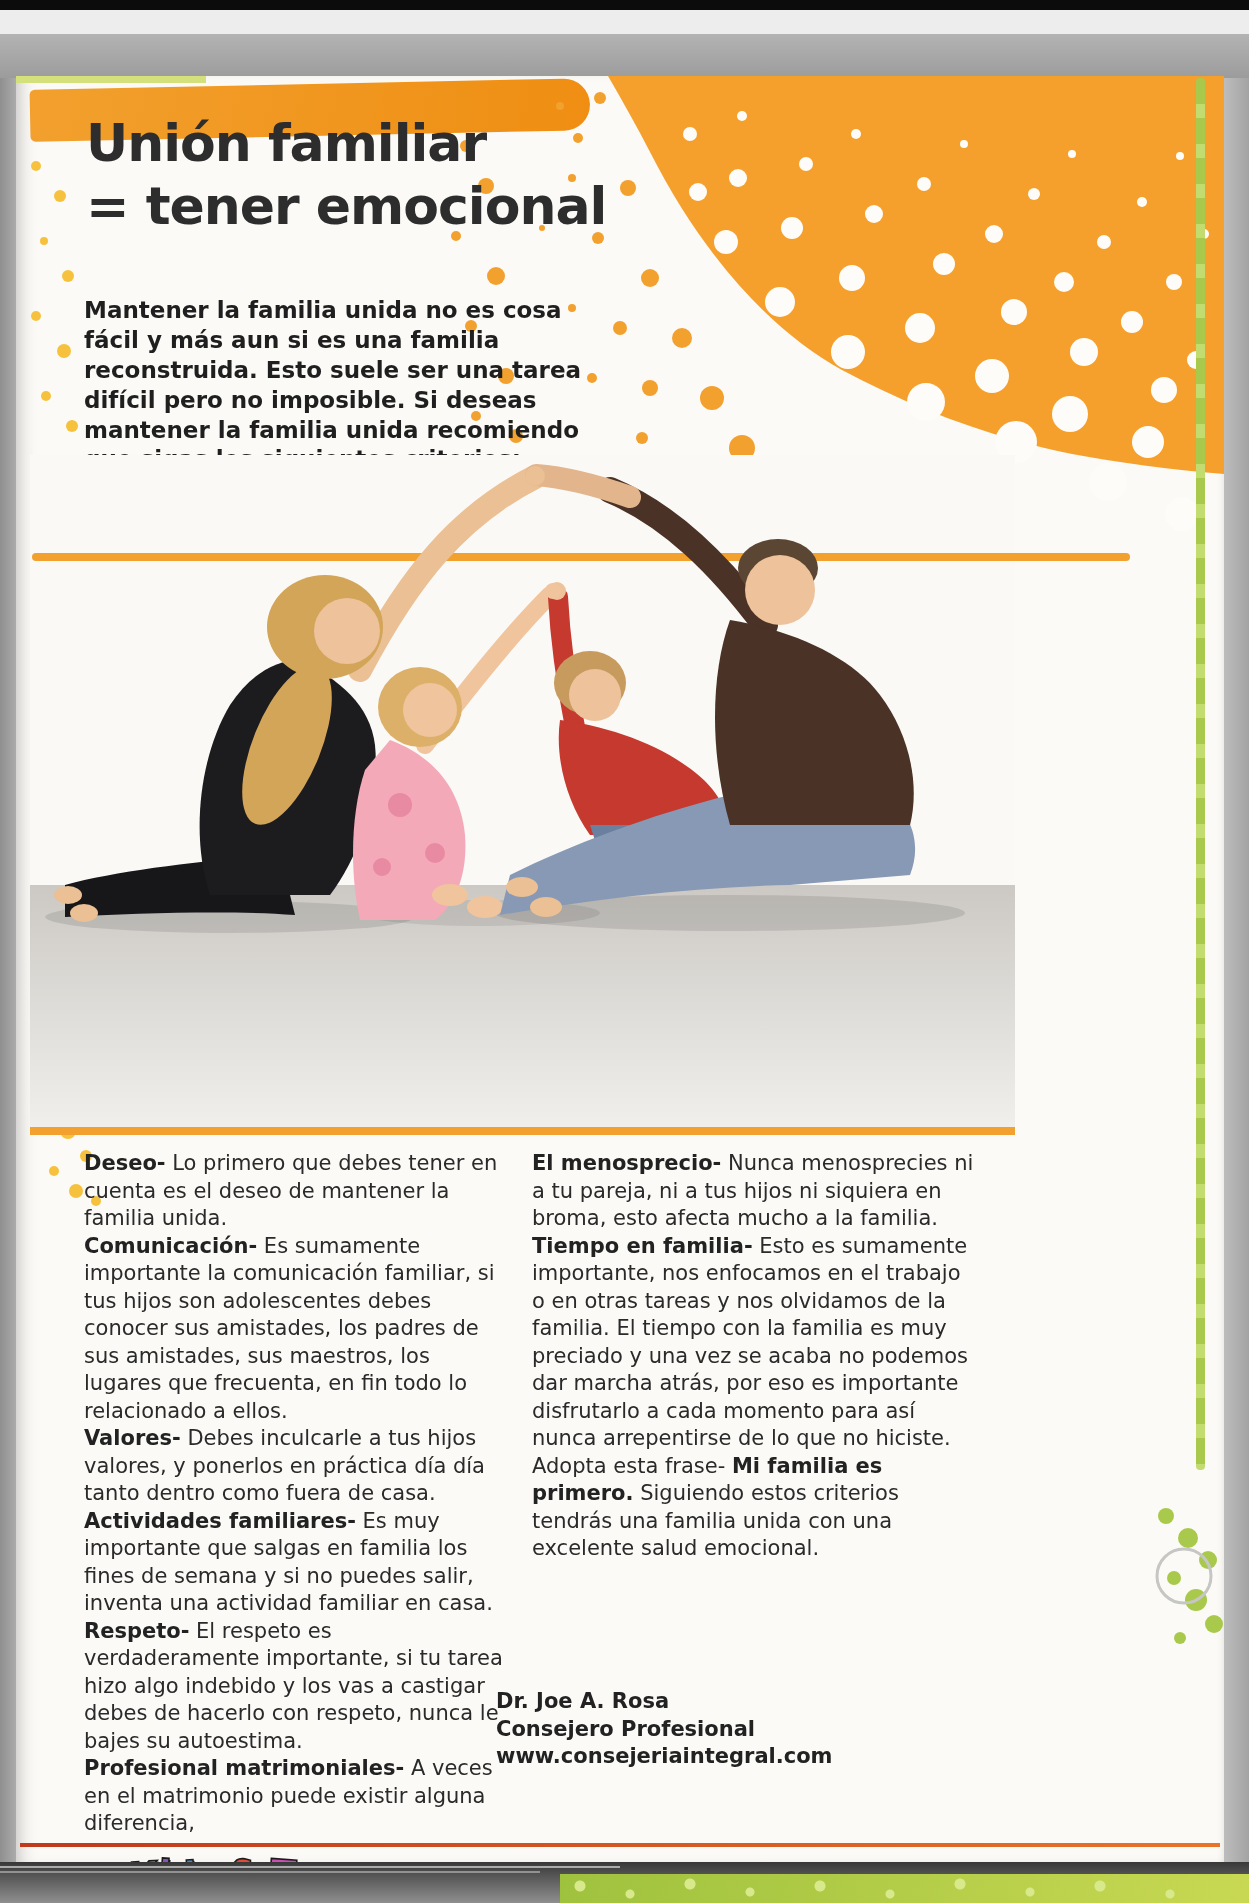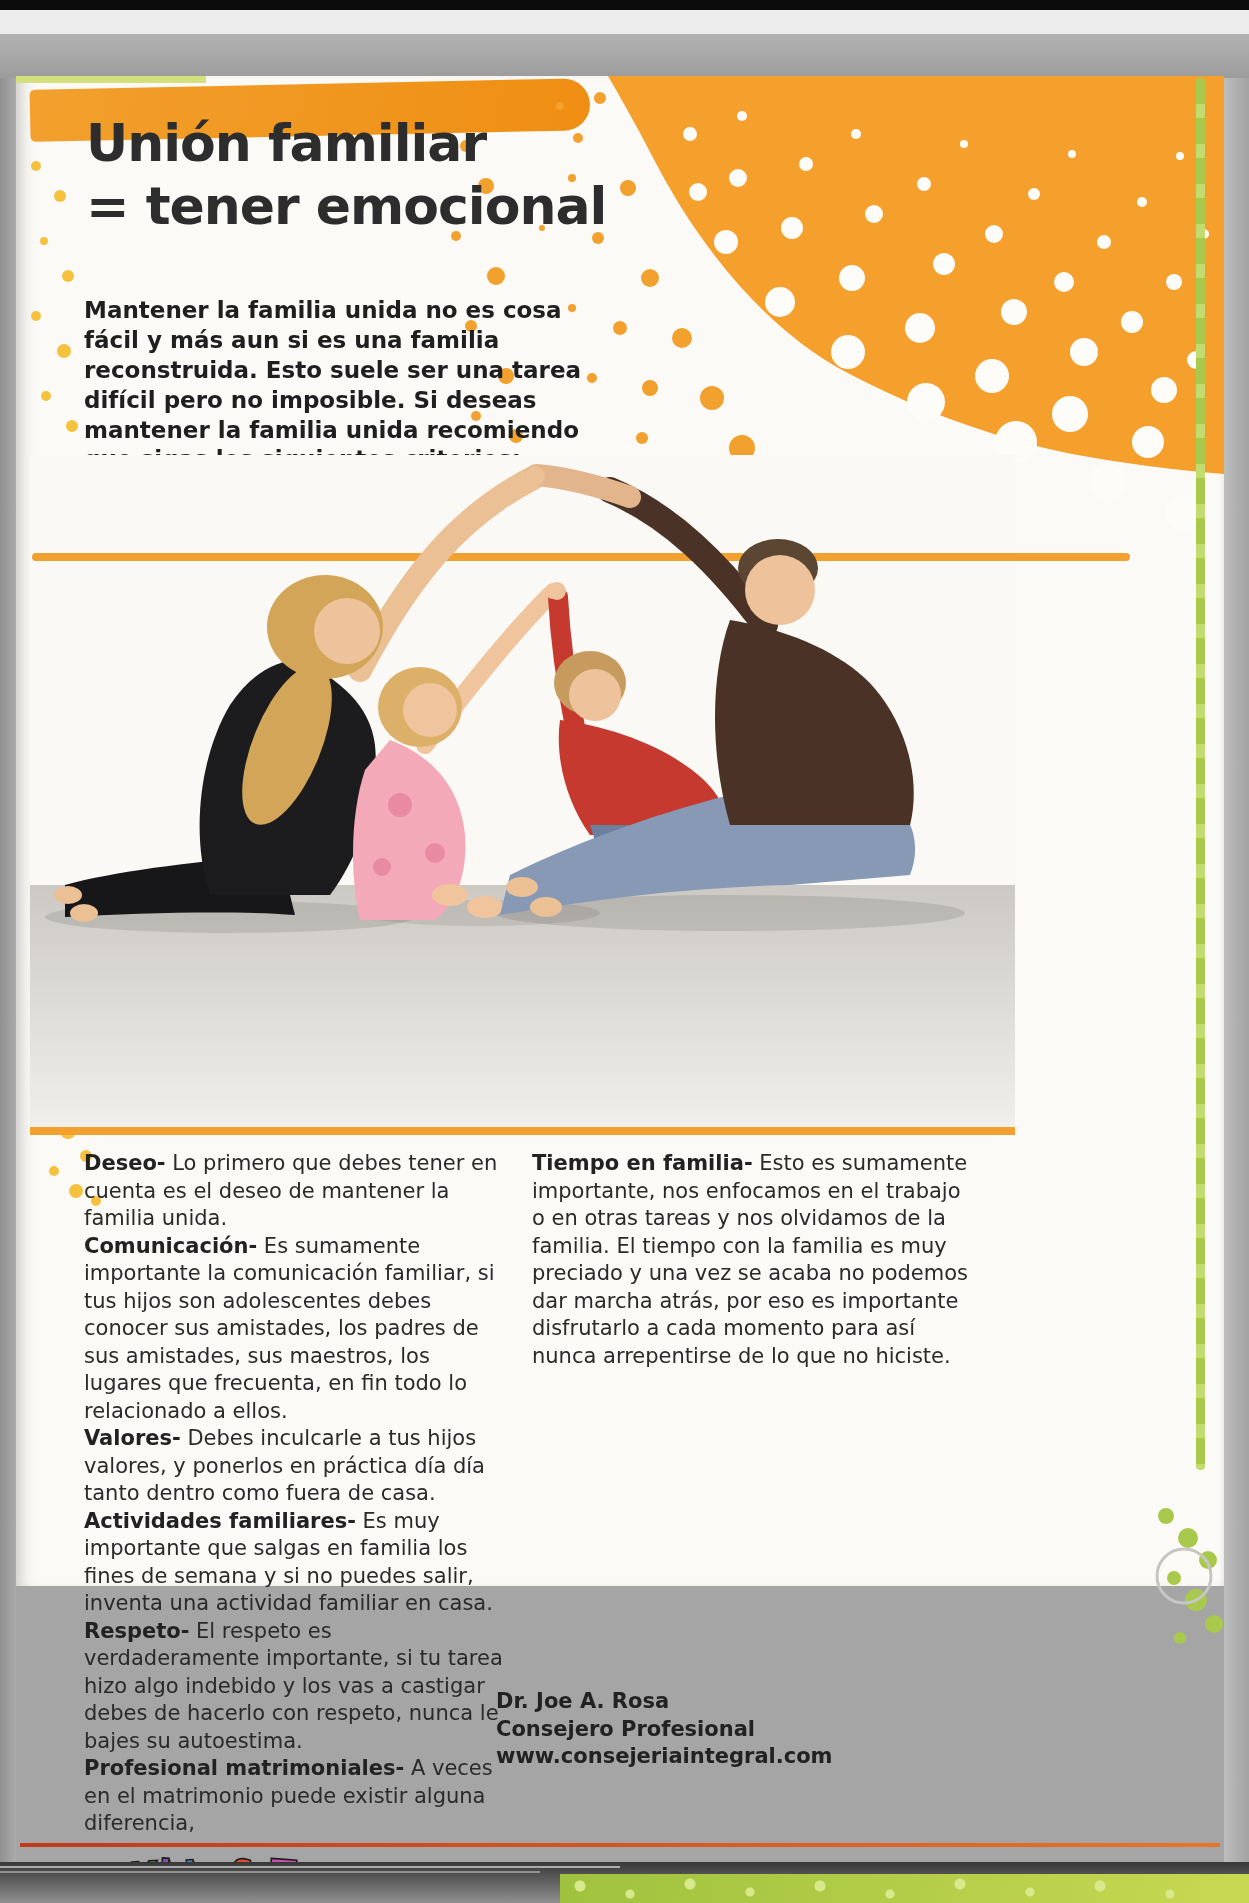--- a/index.html
+++ b/index.html
@@ -9,21 +9,21 @@
     font-family:"DejaVu Sans","Liberation Sans",sans-serif;
     -webkit-font-smoothing:antialiased;
   }
   .scan-top-black{position:absolute;left:0;top:0;width:1249px;height:10px;background:#0c0c0c;}
   .scan-top-white{position:absolute;left:0;top:10px;width:1249px;height:24px;background:#ededed;}
   .scan-top-gray{position:absolute;left:0;top:34px;width:1249px;height:44px;background:linear-gradient(#b3b3b3,#9c9c9c);}
   .scan-left{position:absolute;left:0;top:78px;width:16px;height:1784px;background:linear-gradient(to right,#8f8f8f,#ababab);}
   .scan-right{position:absolute;left:1224px;top:78px;width:25px;height:1784px;background:linear-gradient(to right,#bdbdbd,#a3a3a3);}
 
   .page{
-    position:absolute;left:16px;top:76px;width:1208px;height:1510px;
+    position:absolute;left:16px;top:76px;width:1208px;height:1786px;
     background:#fbfaf7;
     box-shadow:inset 14px 0 18px -12px rgba(0,0,0,.25), inset -6px 0 10px -8px rgba(0,0,0,.18);
   }
   .green-sliver{position:absolute;left:0;top:0;width:190px;height:7px;background:#d3e07c;}
   .green-strip{position:absolute;left:1180px;top:2px;width:9px;height:1392px;border-radius:4px;
     background:repeating-linear-gradient(#a9c94d 0 26px,#c3dc70 26px 40px);}
   .swoosh{
     position:absolute;left:14px;top:8px;width:560px;height:52px;border-radius:6px 30px 30px 6px;
     background:linear-gradient(100deg,var(--accent,#f2a02e),#ef8e12);
     transform:rotate(-1.2deg);
@@ -299,21 +299,23 @@
     <div class="columns">
       <div class="col-left" id="col-left">
           <p class="para"><b>Deseo-</b><span> Lo primero que debes tener en cuenta es el deseo de mantener la familia unida.</span></p>
           <p class="para"><b>Comunicación-</b><span> Es sumamente importante la comunicación familiar, si tus hijos son adolescentes debes conocer sus amistades, los padres de sus amistades, sus maestros, los lugares que frecuenta, en fin todo lo relacionado a ellos.</span></p>
           <p class="para"><b>Valores-</b><span> Debes inculcarle a tus hijos valores, y ponerlos en práctica día día tanto dentro como fuera de casa.</span></p>
           <p class="para"><b>Actividades familiares-</b><span> Es muy importante que salgas en familia los fines de semana y si no puedes salir, inventa una actividad familiar en casa.</span></p>
           <p class="para"><b>Respeto-</b><span> El respeto es verdaderamente importante, si tu tarea hizo algo indebido y los vas a castigar debes de hacerlo con respeto, nunca le bajes su autoestima.</span></p>
           <p class="para"><b>Profesional matrimoniales-</b><span> A veces en el matrimonio puede existir alguna diferencia,</span></p>
         </div>
       <div class="col-right" id="col-right">
+          <p class="para"><b>El menosprecio-</b><span> Nunca menosprecies ni a tu pareja, ni a tus hijos ni siquiera en broma, esto afecta mucho a la familia.</span></p>
           <p class="para"><b>Tiempo en familia-</b><span> Esto es sumamente importante, nos enfocamos en el trabajo o en otras tareas y nos olvidamos de la familia. El tiempo con la familia es muy preciado y una vez se acaba no podemos dar marcha atrás, por eso es importante disfrutarlo a cada momento para así nunca arrepentirse de lo que no hiciste.</span></p>
+          <p class="para"><span>Adopta esta frase- </span><b>Mi familia es primero.</b><span> Siguiendo estos criterios tendrás una familia unida con una excelente salud emocional.</span></p>
         </div>
     </div>
 
     <div class="attribution">
       <div>Dr. Joe A. Rosa</div>
       <div>Consejero Profesional</div>
       <div>www.consejeriaintegral.com</div>
     </div>
 
     <div class="footer-line"></div>

